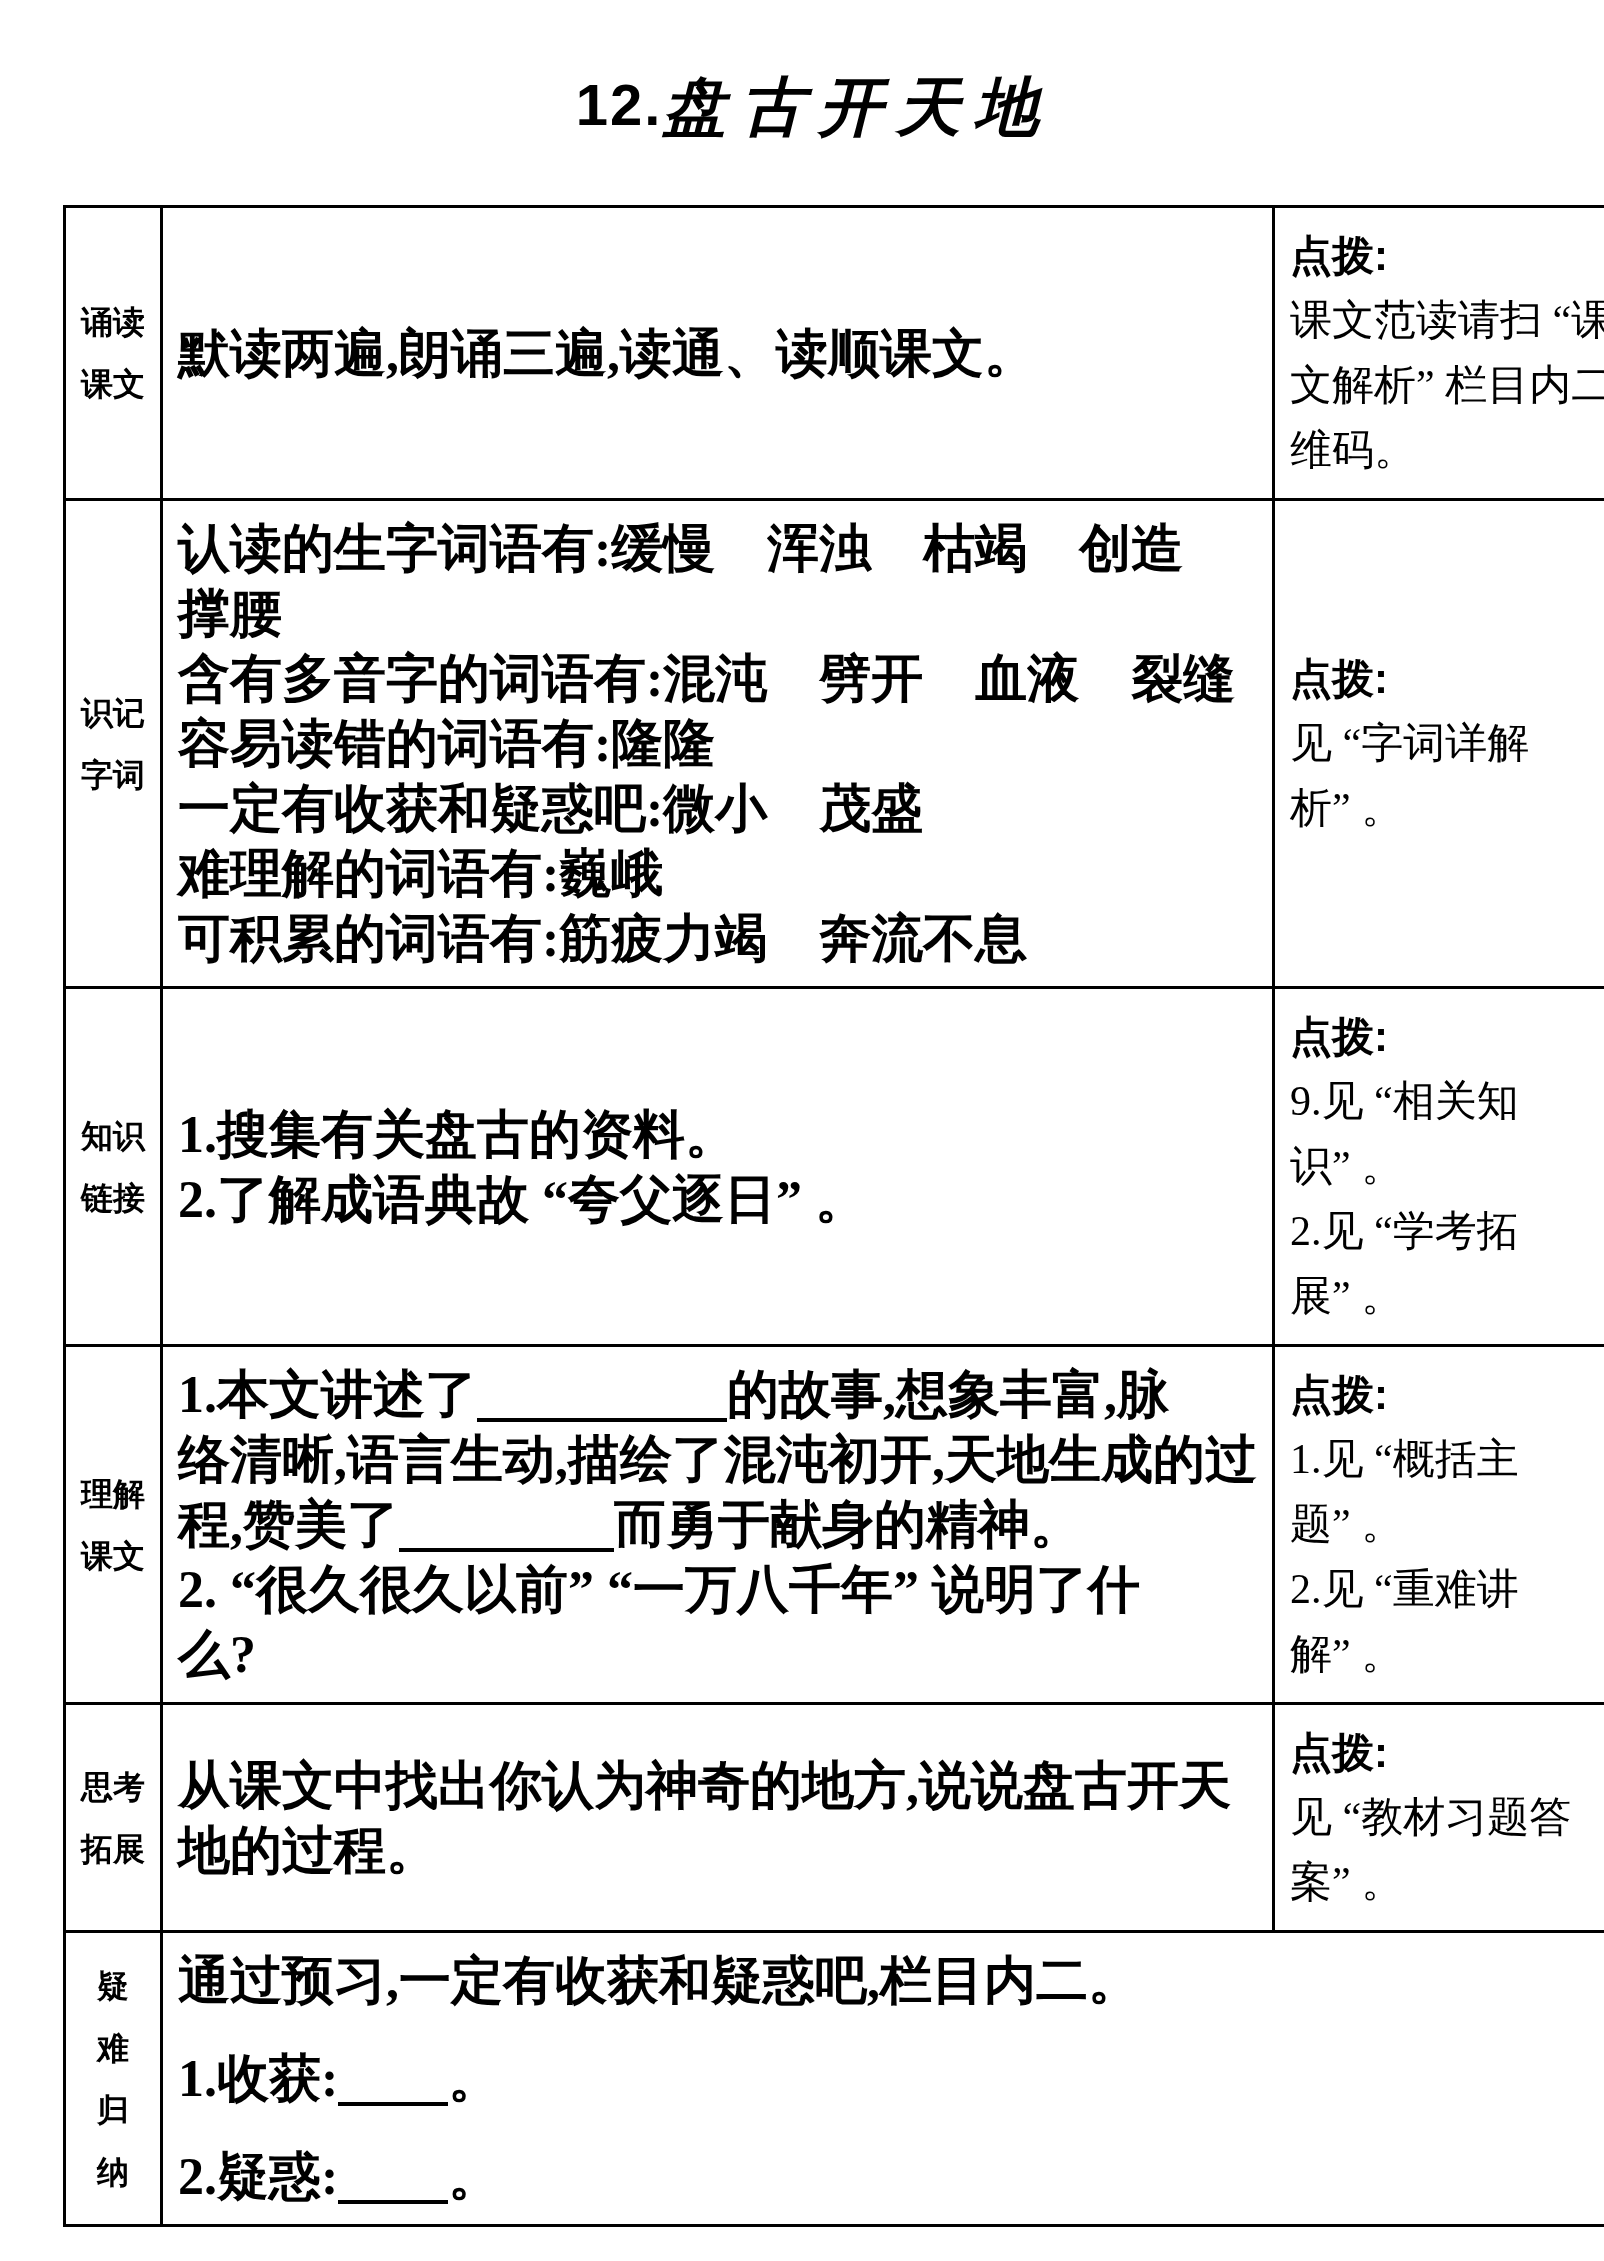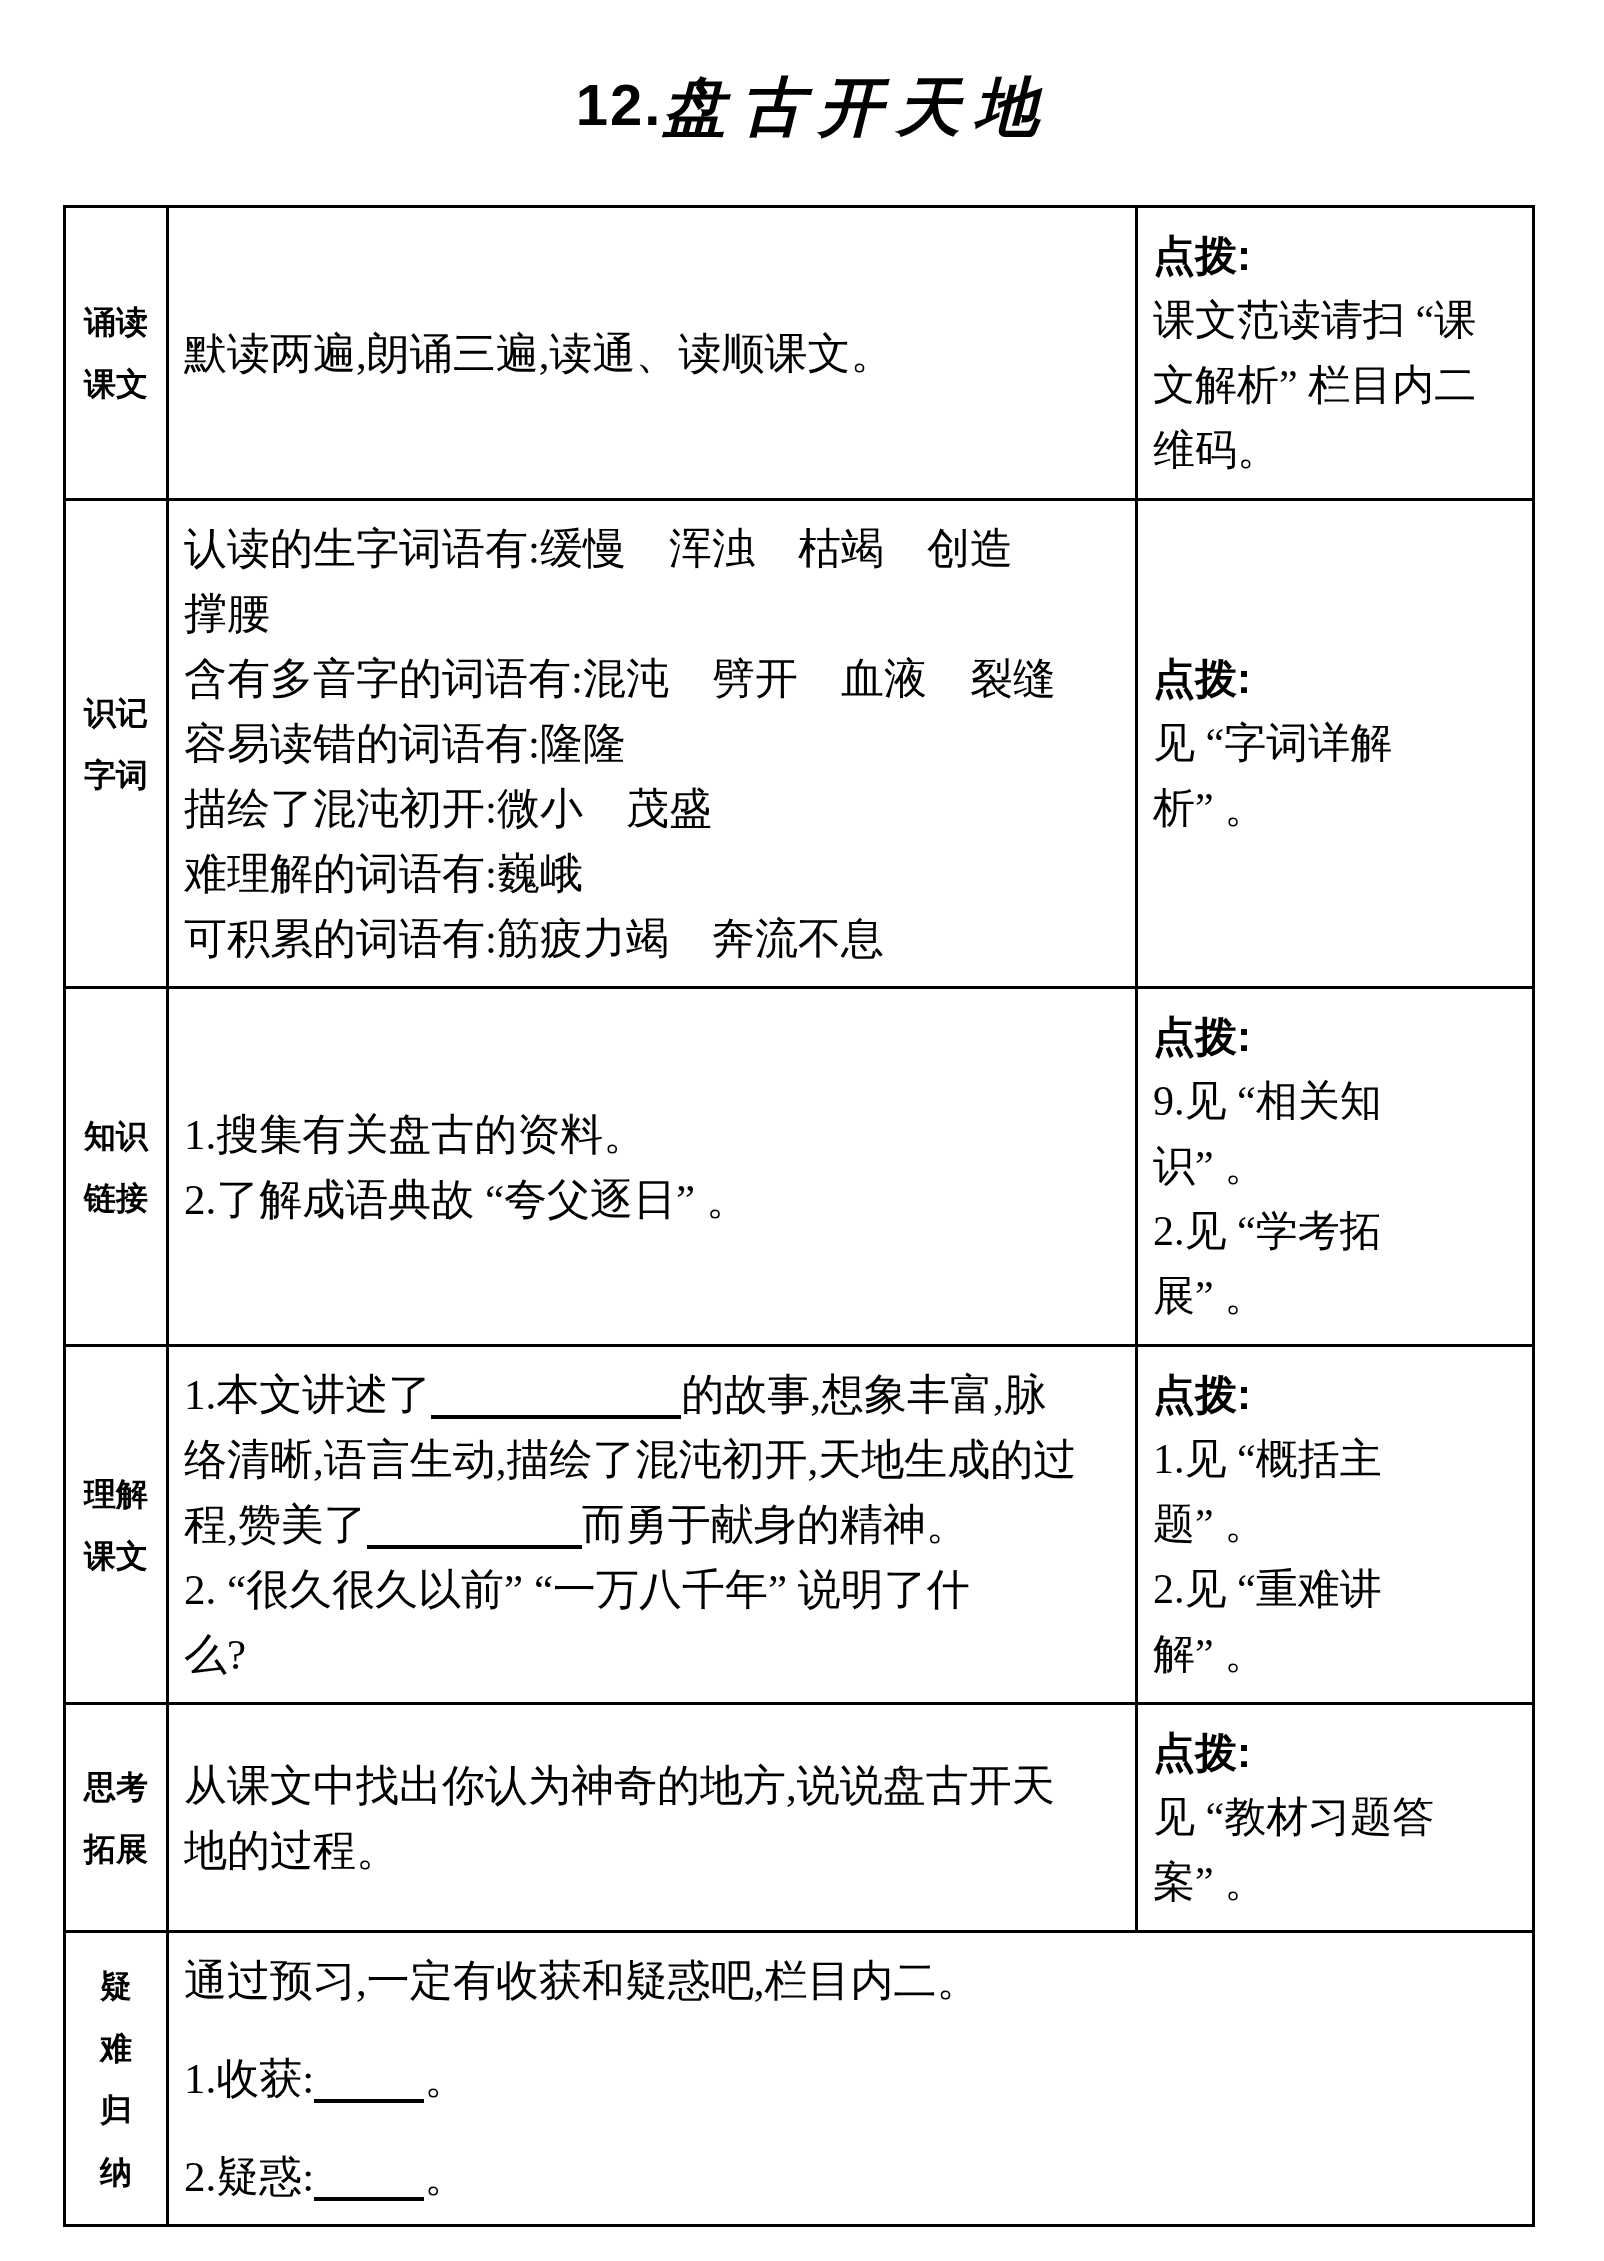--- a/index.html
+++ b/index.html
@@ -54,24 +54,25 @@
   }
   .label-cell {
     text-align: center;
     vertical-align: middle;
     font-family: "Liberation Sans", "DejaVu Sans", sans-serif;
     font-weight: bold;
     font-size: 32px;
     line-height: 62px;
   }
   .content-cell {
-    font-size: 43px;
+    font-size: 52px;
     line-height: 65px;
     padding-left: 24px;
     padding-right: 8px;
+    font-weight: bold;
   }
   .hint-cell {
     font-size: 42px;
     line-height: 65px;
     padding-left: 24px;
     padding-right: 4px;
   }
   .v-top { vertical-align: top; }
   .v-mid { vertical-align: middle; }
   .hint-title {
@@ -128,21 +129,21 @@
     <tr style="height:464px">
       <td class="label-cell">
         <div class="label-line">识记</div>
         <div class="label-line">字词</div>
       </td>
       <td class="content-cell v-top">
         <div class="content-line">认读的生字词语有:缓慢　浑浊　枯竭　创造</div>
         <div class="content-line">撑腰</div>
         <div class="content-line">含有多音字的词语有:混沌　劈开　血液　裂缝</div>
         <div class="content-line">容易读错的词语有:隆隆</div>
-        <div class="content-line">描绘了混沌初开:微小　茂盛</div>
+        <div class="content-line">一定有收获和疑惑吧:微小　茂盛</div>
         <div class="content-line">难理解的词语有:巍峨</div>
         <div class="content-line">可积累的词语有:筋疲力竭　奔流不息</div>
       </td>
       <td class="hint-cell v-mid">
         <div class="hint-line hint-title">点拨:</div>
         <div class="hint-line">见 “字词详解</div>
         <div class="hint-line">析” 。</div>
       </td>
     </tr>
 

